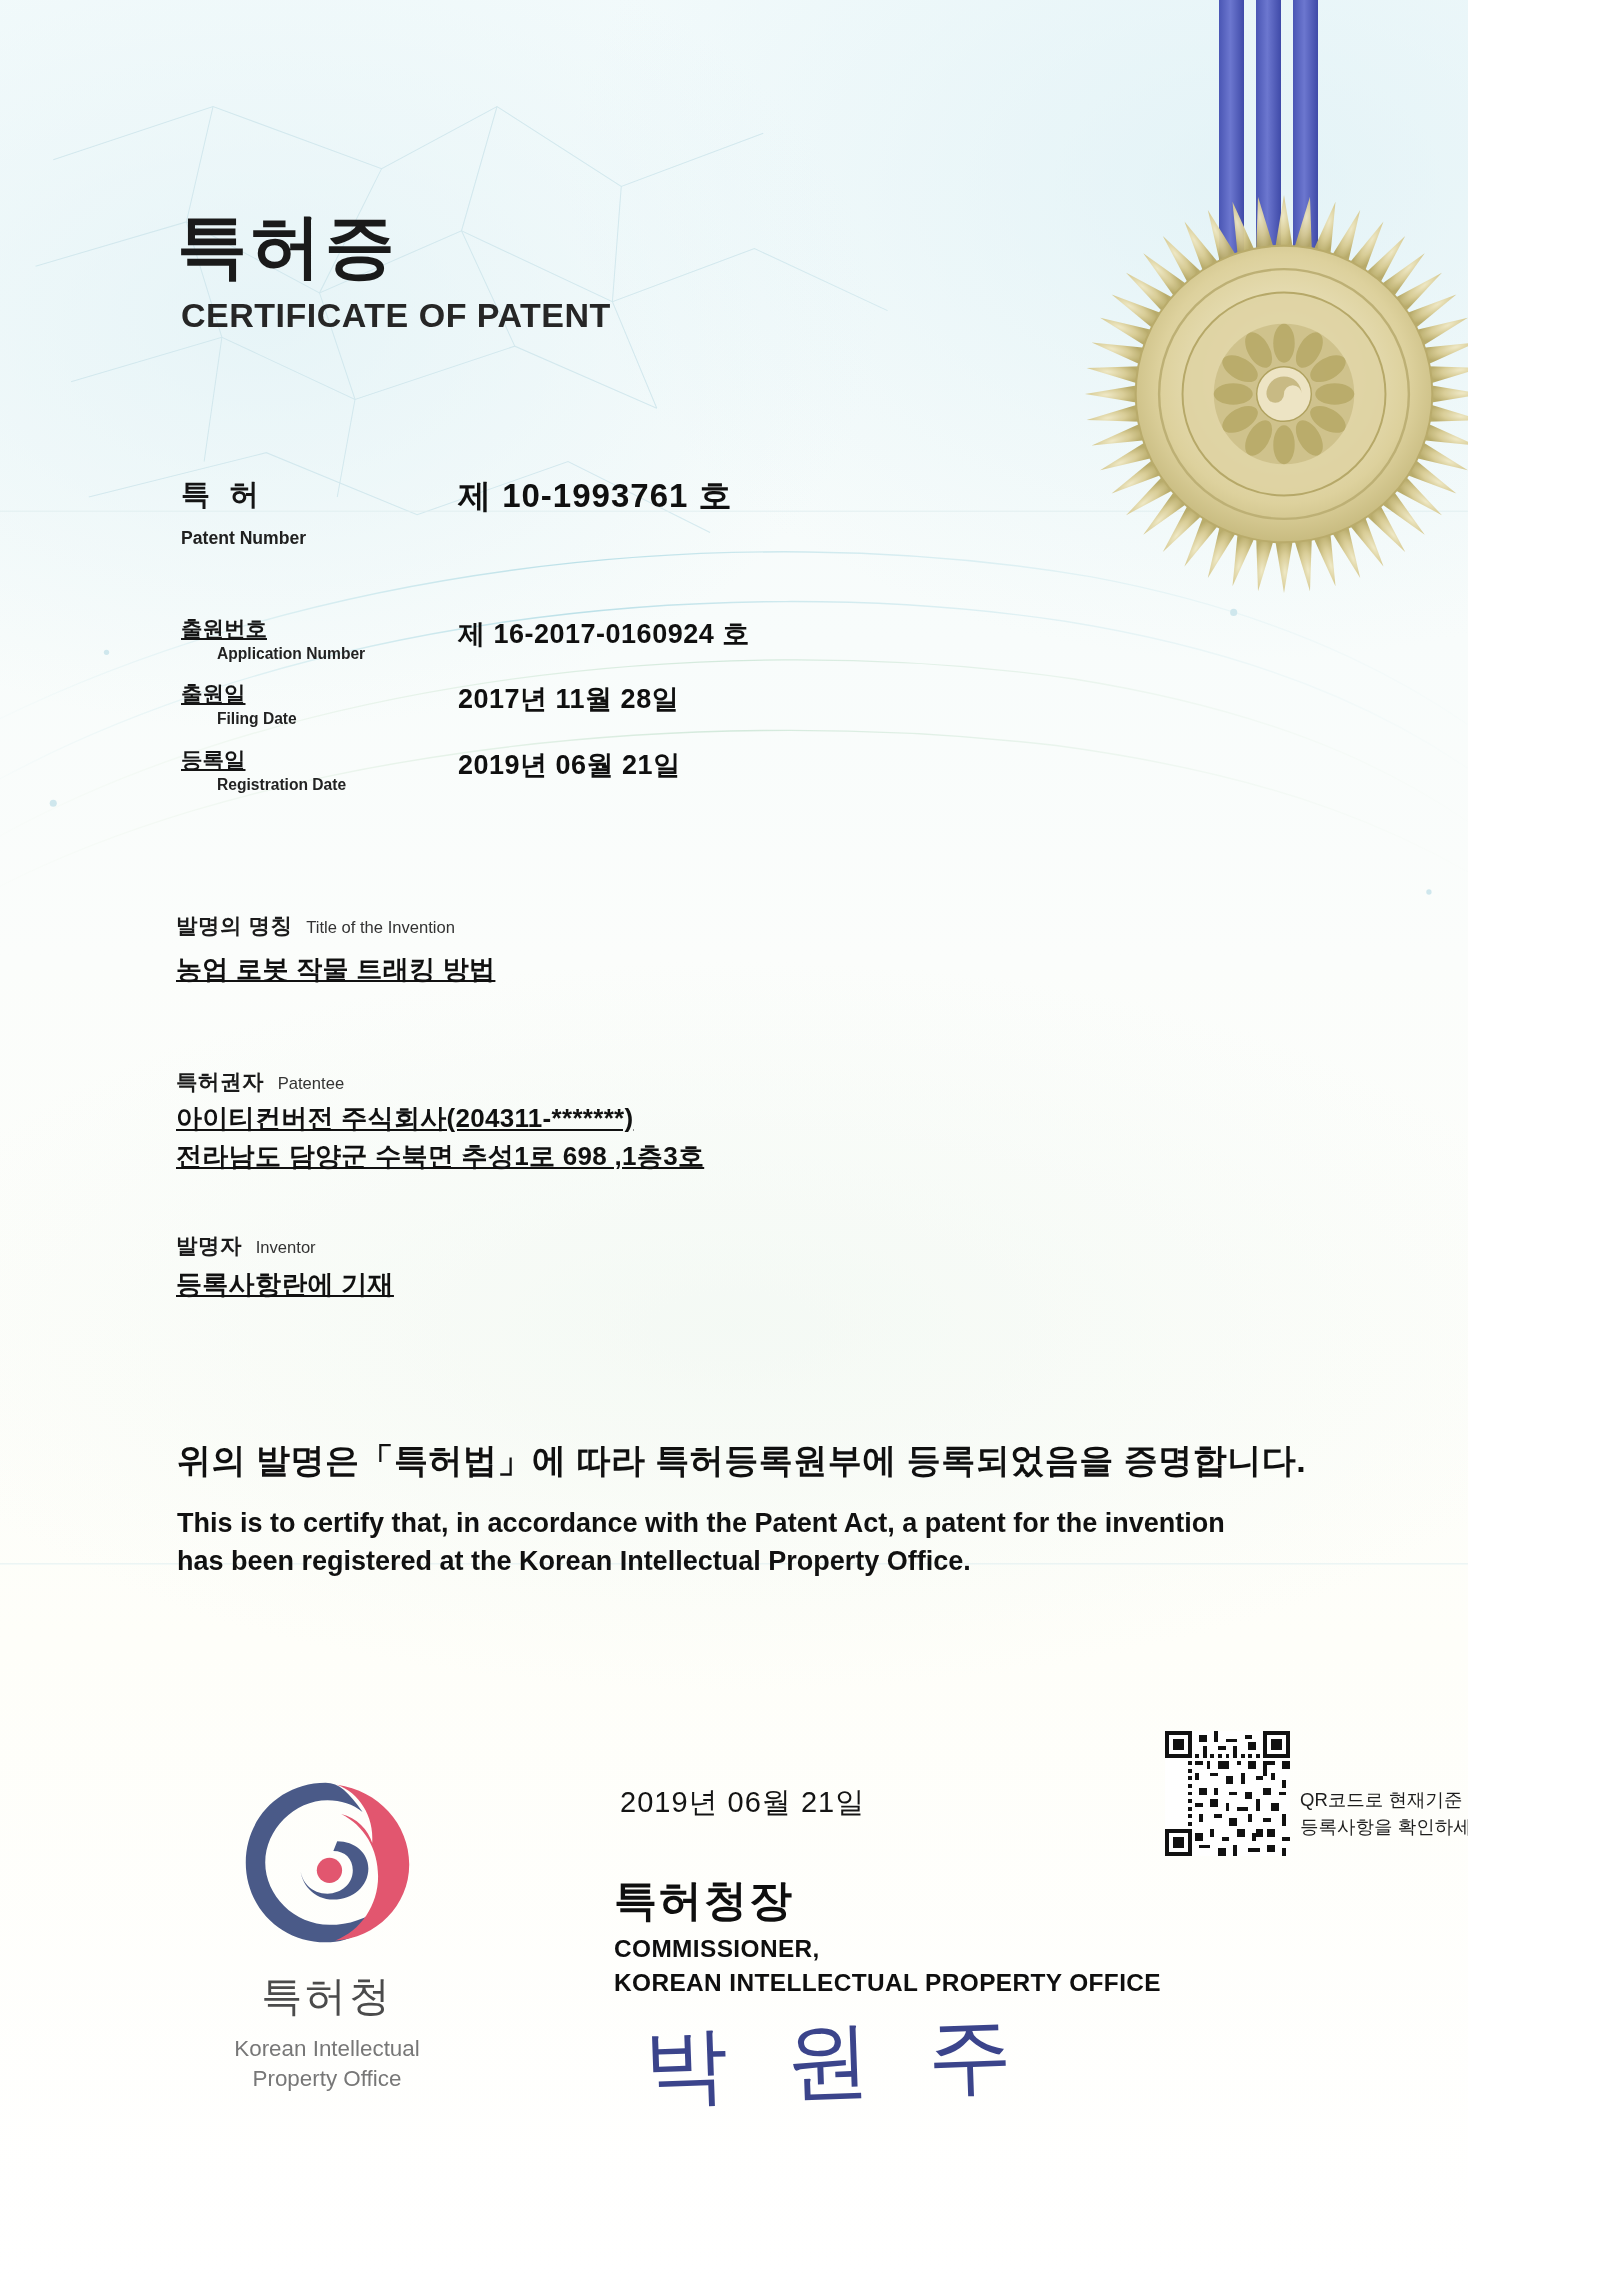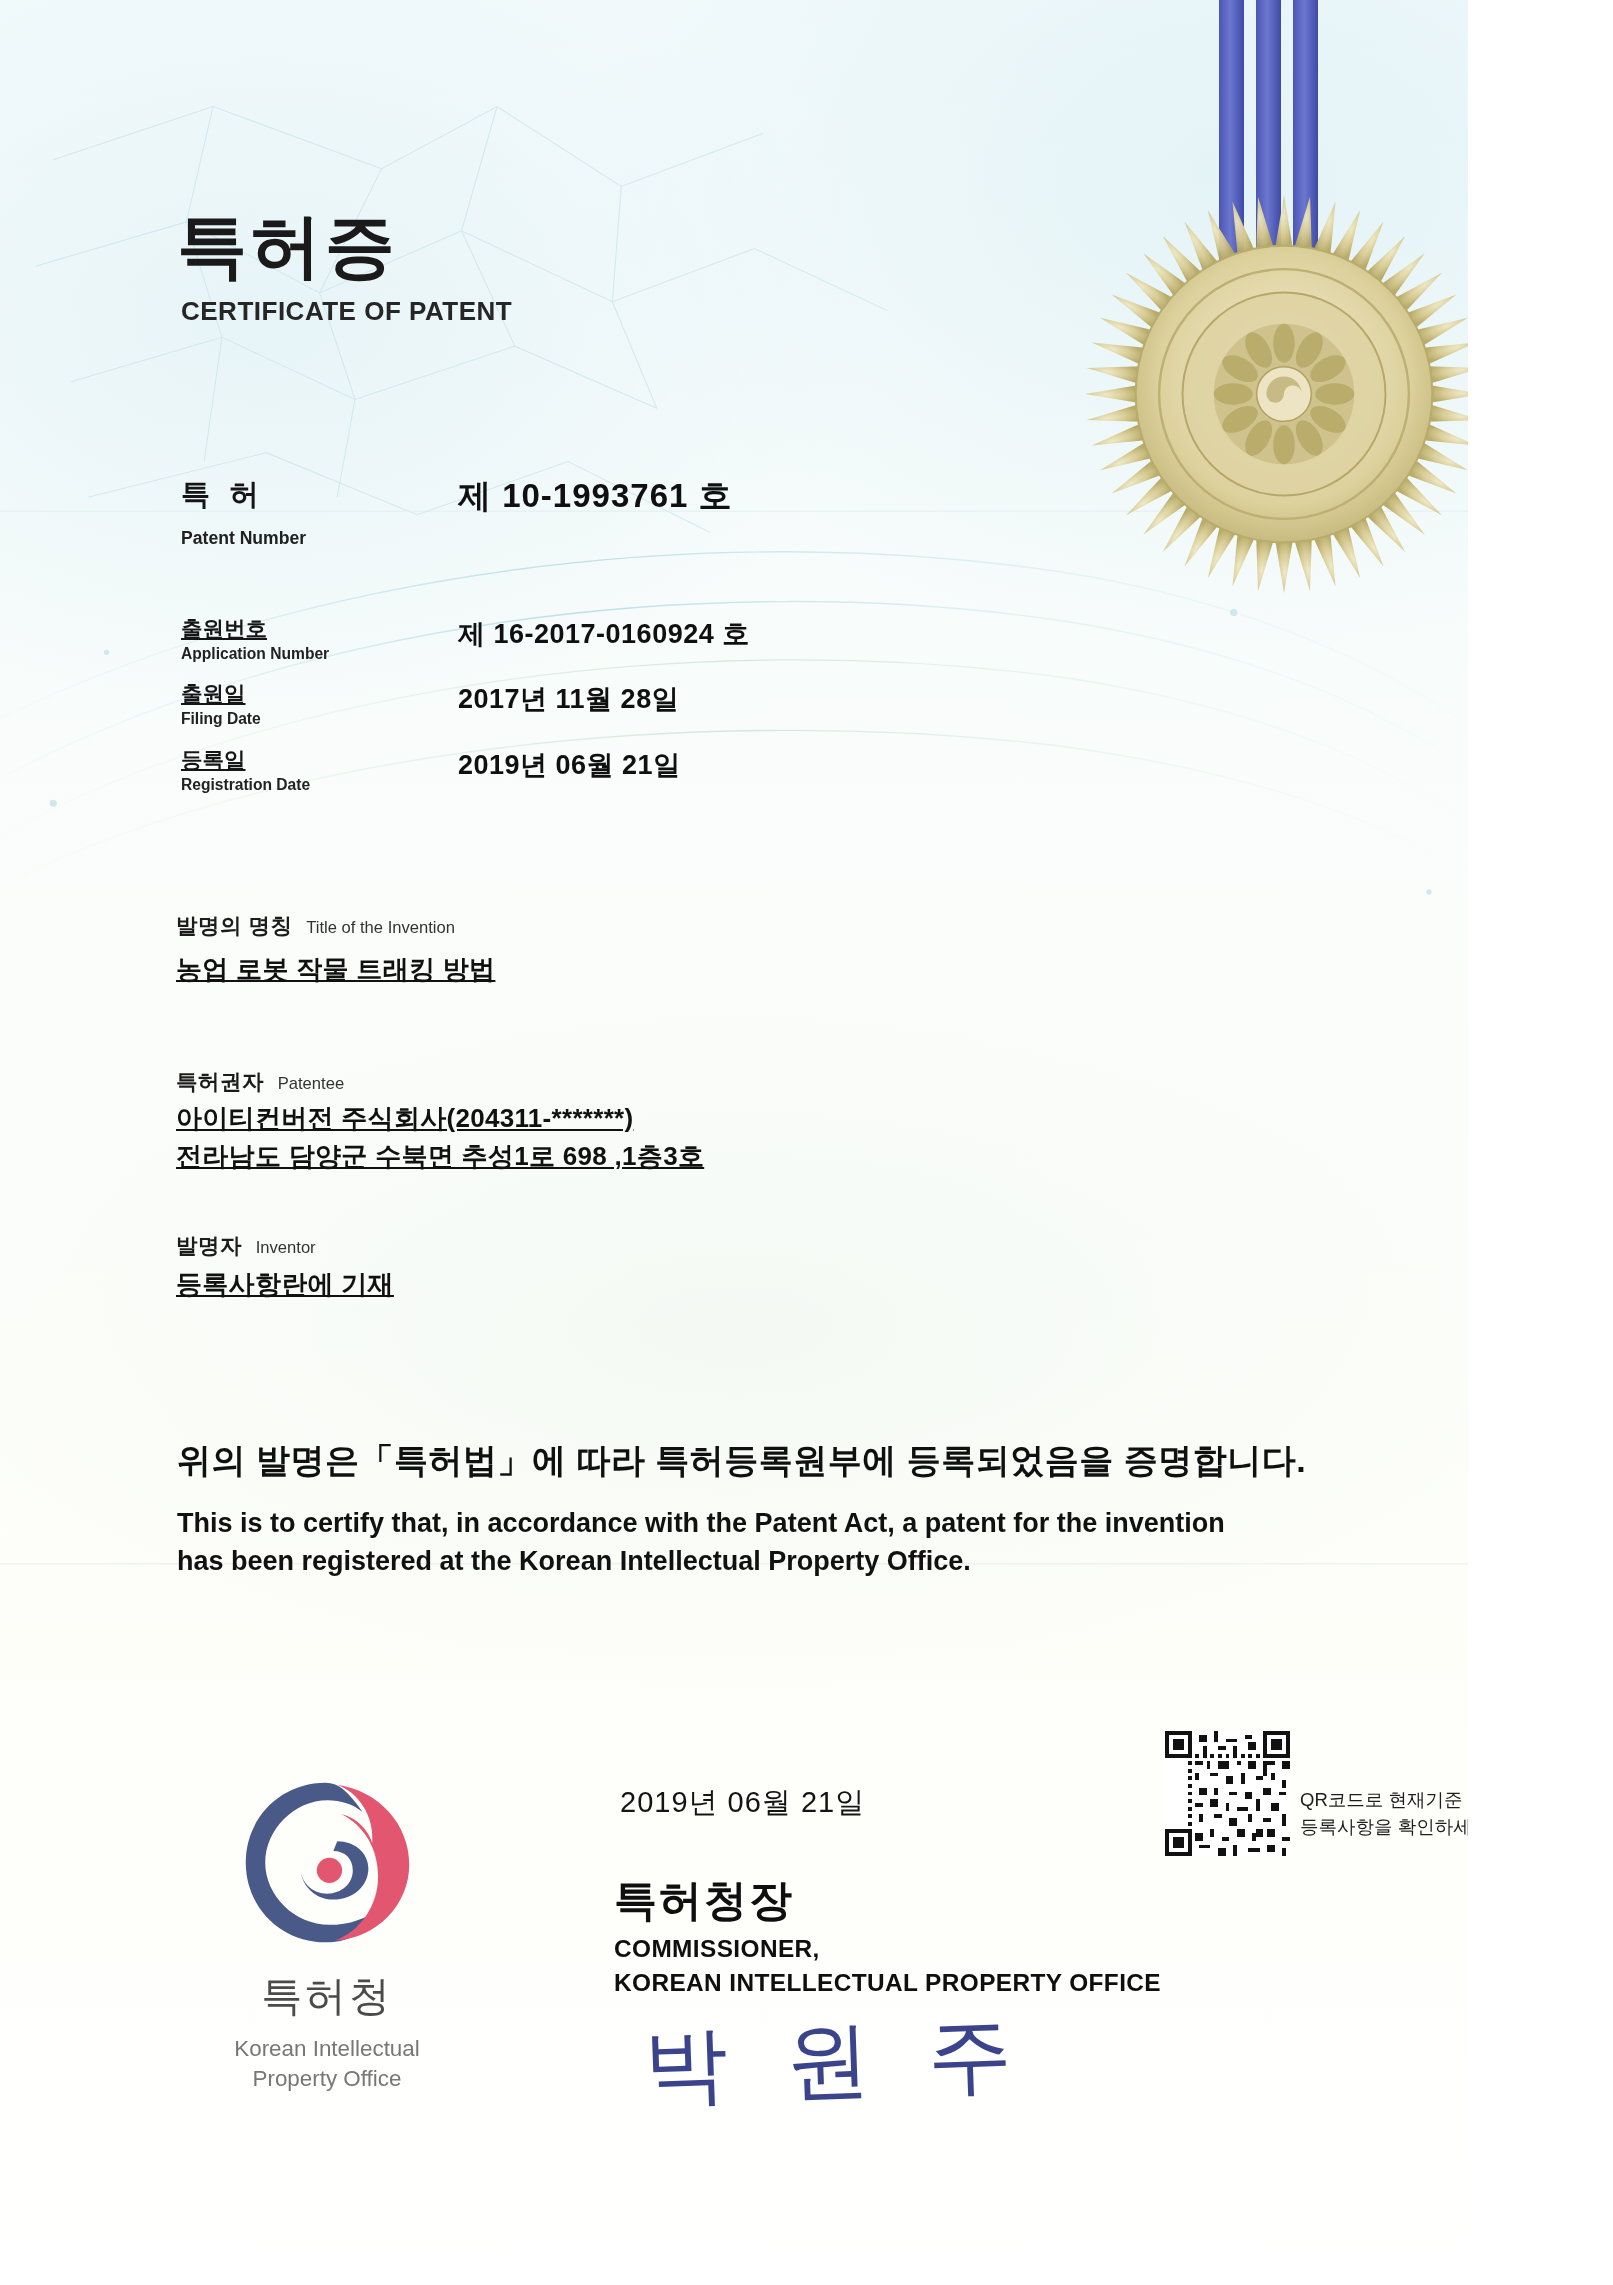--- a/index.html
+++ b/index.html
@@ -76,21 +76,21 @@
     top: 200px;
     font-size: 70px;
     font-weight: bold;
     letter-spacing: 3.9px;
     color: #1a1a1a;
   }
   .title-en {
     position: absolute;
     left: 181px;
     top: 296px;
-    font-size: 26px;
+    font-size: 34px;
     font-weight: bold;
     letter-spacing: 0.5px;
     color: #262626;
   }
 
   
   .pn-label-ko {
     position: absolute;
     left: 181px;
     top: 475px;
@@ -125,20 +125,21 @@
     color: #151515;
     line-height: 1.1;
     text-decoration: underline;
   }
   .meta-en {
     font-size: 15.6px;
     font-weight: bold;
     color: #222222;
     line-height: 1.2;
     margin-top: 2.9px;
+    margin-left: 36px;
   }
   .meta-val {
     position: absolute;
     left: 458px;
     font-size: 27px;
     font-weight: bold;
     color: #101010;
     letter-spacing: 0.5px;
   }
 

